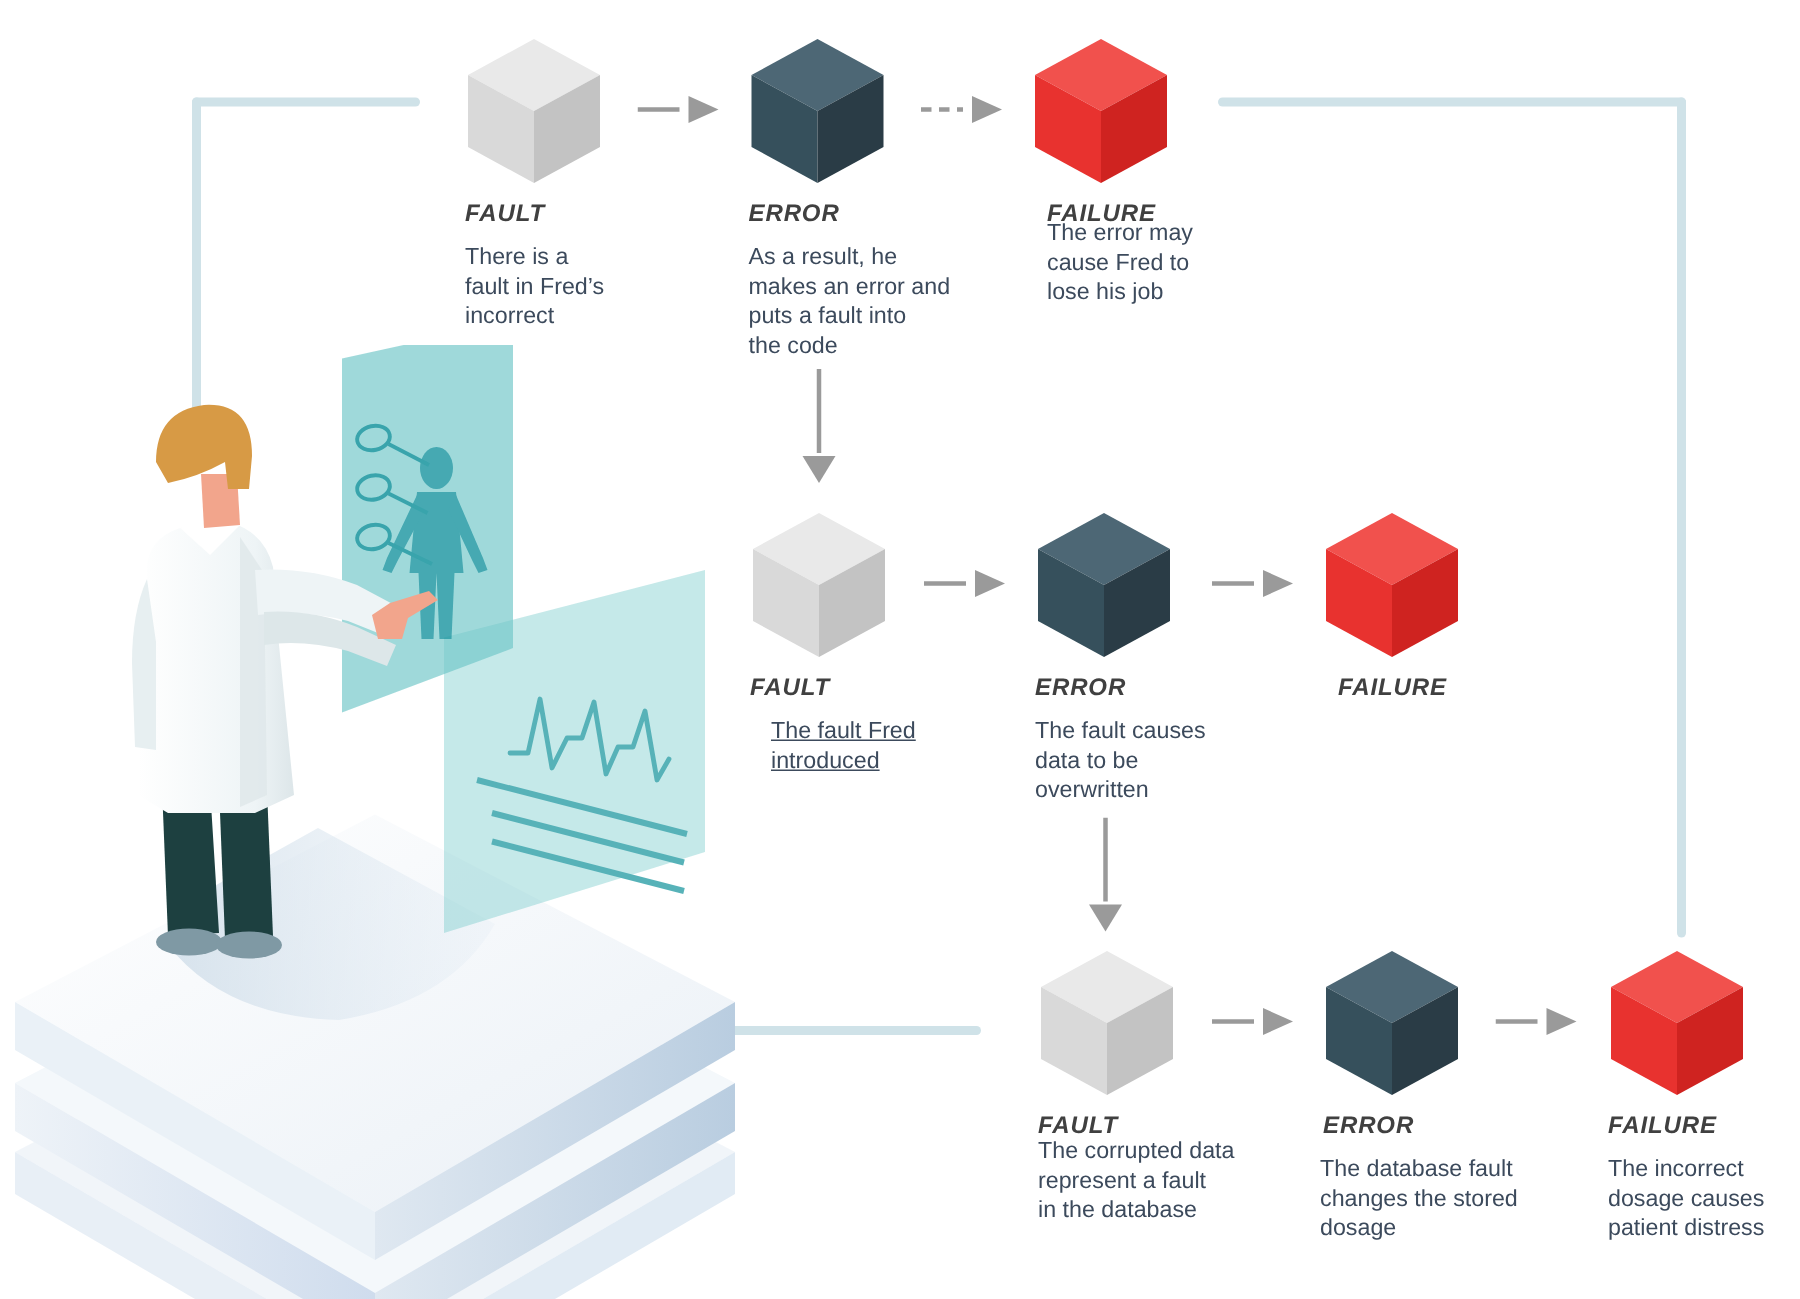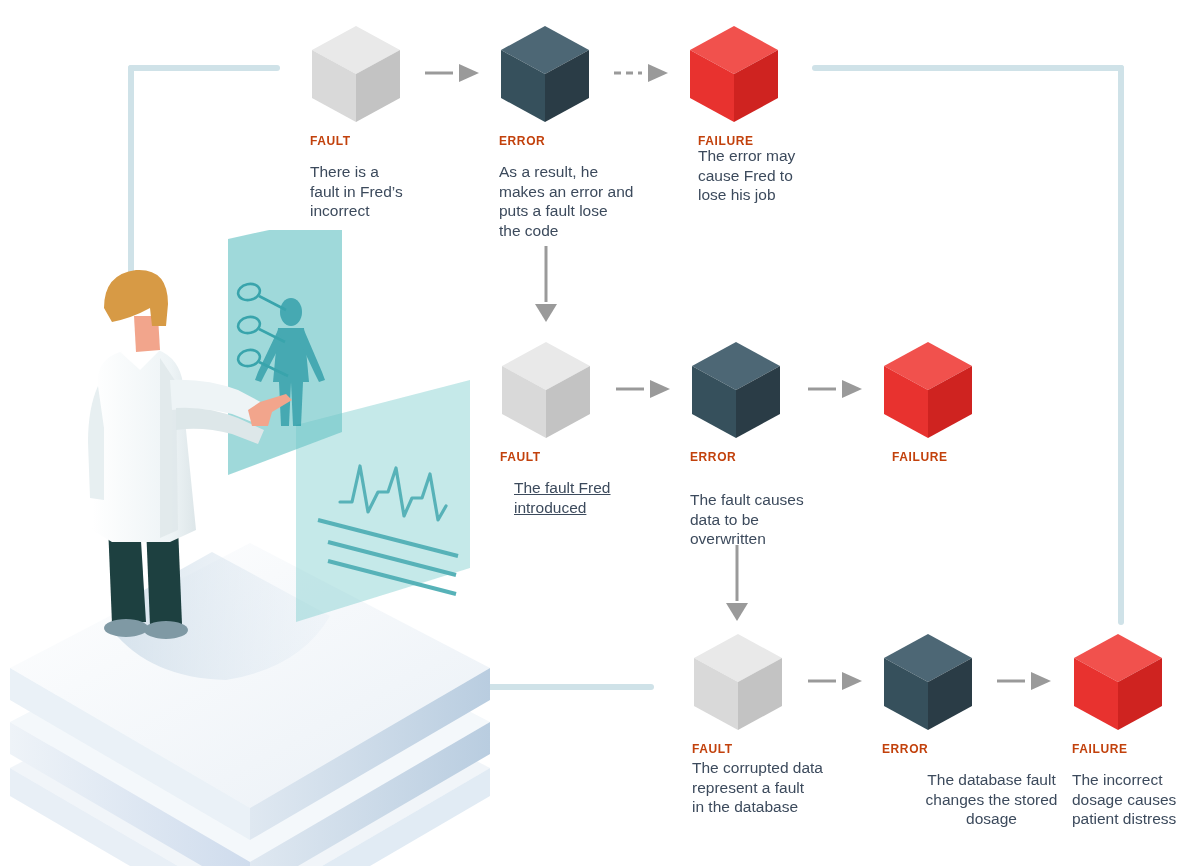--- a/index.html
+++ b/index.html
@@ -13,24 +13,25 @@
     height:866px;
     background:#ffffff;
     overflow:hidden;
   }
   
   .node{position:absolute;}
   .cube{position:absolute;}
   .node-heading{
     position:absolute;
     font-weight:bold;
-    font-size:12px;
+    font-size:16px;
     letter-spacing:.6px;
-    color:#c2410c;
+    color:#404040;
     white-space:nowrap;
+    font-style:italic;
   }
   .node-desc{
     position:absolute;
     font-size:15.5px;
     line-height:19.5px;
     color:#3c4a5c;
     white-space:pre-line;
   }
   
   .arrow-h{position:absolute;}
@@ -177,21 +178,21 @@
 
   <div class="node" style="left:497px;top:22px;">
     <svg class="cube" width="96" height="104" viewBox="0 0 96 104" style="left:0;top:0;">
       <polygon points="48,4 92,28 48,52 4,28" fill="#4d6775"></polygon>
       <polygon points="4,28 48,52 48,100 4,76" fill="#36505c"></polygon>
       <polygon points="92,28 48,52 48,100 92,76" fill="#2a3c46"></polygon>
     </svg>
     <div class="node-heading" style="left:2px;top:112px;">ERROR</div>
     <div class="node-desc" style="left:2px;top:140px;width:200px;">As a result, he
 makes an error and
-puts a fault lose
+puts a fault into
 the code</div>
   </div>
 
   <div class="arrow-h" style="left:614px;top:63px;">
     <svg width="55" height="20" viewBox="0 0 55 20">
       <line x1="0" y1="10" x2="28" y2="10" stroke="#9a9a9a" stroke-width="3" stroke-dasharray="7 5"></line>
       <polygon points="34,1 54,10 34,19" fill="#9a9a9a"></polygon>
     </svg>
   </div>
 
@@ -232,21 +233,21 @@
     </svg>
   </div>
 
   <div class="node" style="left:688px;top:338px;">
     <svg class="cube" width="96" height="104" viewBox="0 0 96 104" style="left:0;top:0;">
       <polygon points="48,4 92,28 48,52 4,28" fill="#4d6775"></polygon>
       <polygon points="4,28 48,52 48,100 4,76" fill="#36505c"></polygon>
       <polygon points="92,28 48,52 48,100 92,76" fill="#2a3c46"></polygon>
     </svg>
     <div class="node-heading" style="left:2px;top:112px;">ERROR</div>
-    <div class="node-desc" style="left:2px;top:140px;width:190px;margin-top:12px;">The fault causes
+    <div class="node-desc" style="left:2px;top:140px;width:190px;">The fault causes
 data to be
 overwritten</div>
   </div>
 
   <div class="arrow-h" style="left:808px;top:379px;">
     <svg width="55" height="20" viewBox="0 0 55 20">
       <line x1="0" y1="10" x2="28" y2="10" stroke="#9a9a9a" stroke-width="3"></line>
       <polygon points="34,1 54,10 34,19" fill="#9a9a9a"></polygon>
     </svg>
   </div>
@@ -287,21 +288,21 @@
     </svg>
   </div>
 
   <div class="node" style="left:880px;top:630px;">
     <svg class="cube" width="96" height="104" viewBox="0 0 96 104" style="left:0;top:0;">
       <polygon points="48,4 92,28 48,52 4,28" fill="#4d6775"></polygon>
       <polygon points="4,28 48,52 48,100 4,76" fill="#36505c"></polygon>
       <polygon points="92,28 48,52 48,100 92,76" fill="#2a3c46"></polygon>
     </svg>
     <div class="node-heading" style="left:2px;top:112px;">ERROR</div>
-    <div class="node-desc" style="left:14px;top:140px;width:195px;text-align:center;">The database fault
+    <div class="node-desc" style="left:0;top:140px;width:195px;">The database fault
 changes the stored
 dosage</div>
   </div>
 
   <div class="arrow-h" style="left:997px;top:671px;">
     <svg width="55" height="20" viewBox="0 0 55 20">
       <line x1="0" y1="10" x2="28" y2="10" stroke="#9a9a9a" stroke-width="3"></line>
       <polygon points="34,1 54,10 34,19" fill="#9a9a9a"></polygon>
     </svg>
   </div>

